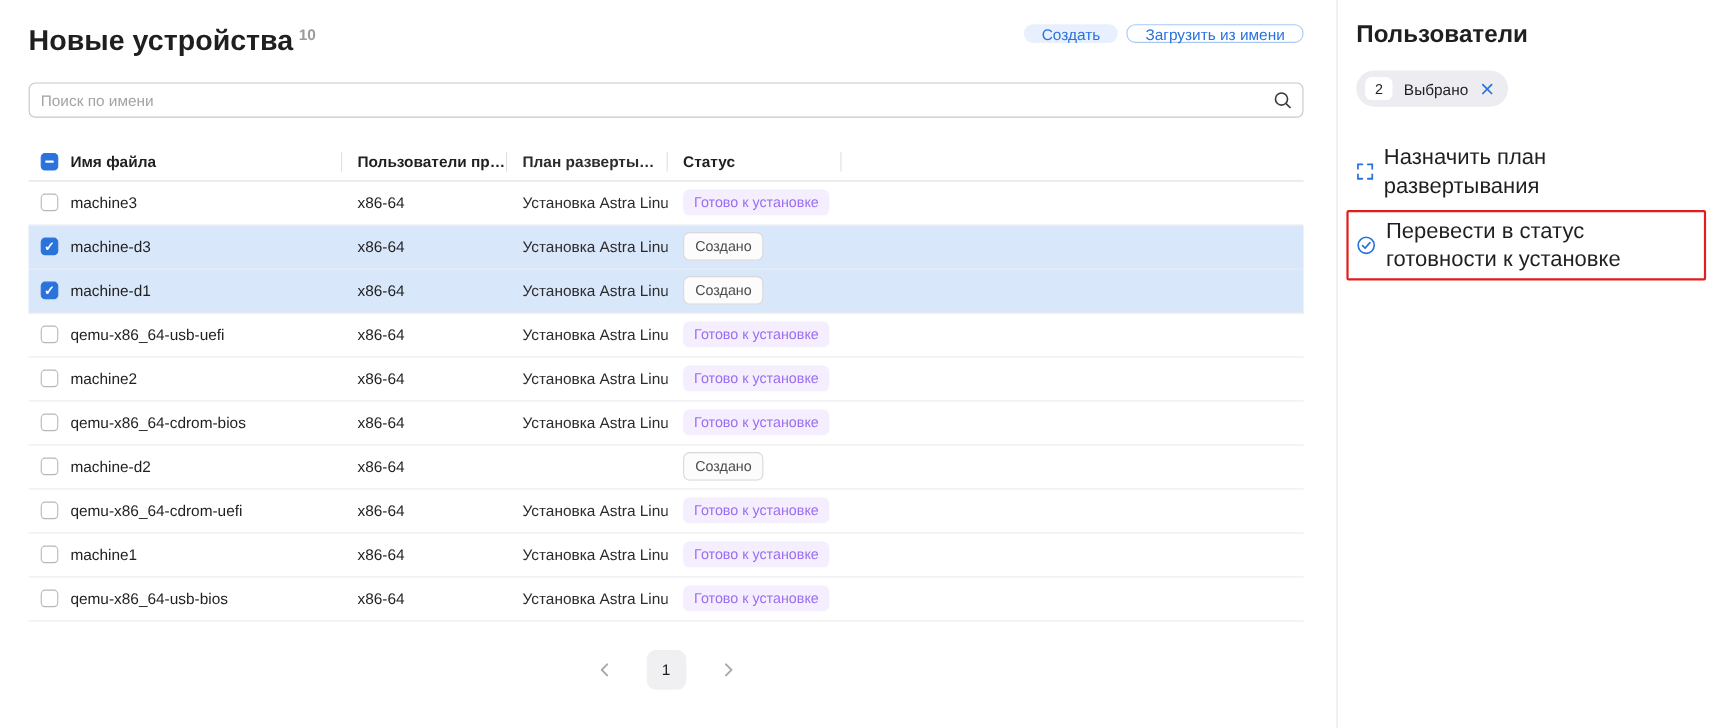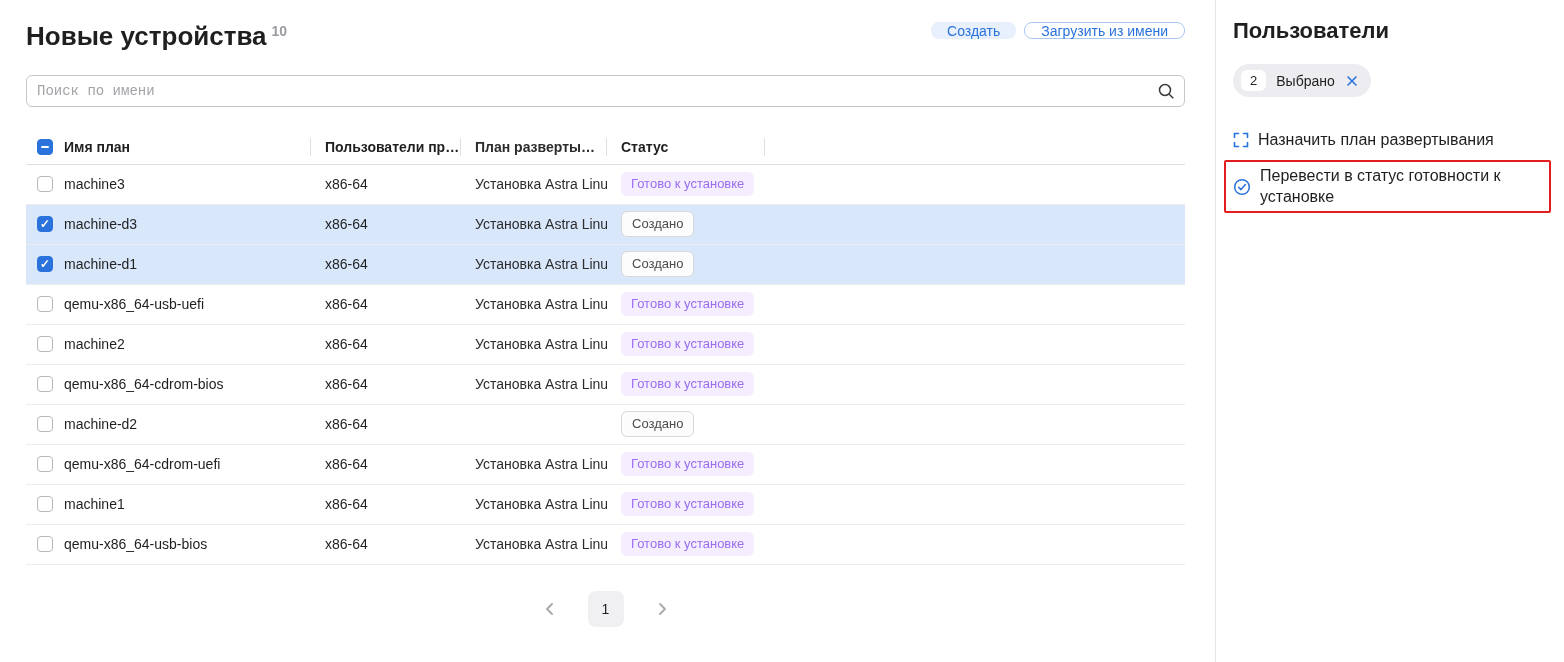--- a/index.html
+++ b/index.html
@@ -38,21 +38,21 @@
     display: inline-flex; align-items: center;
   }
   .btn-create { background: var(--accent-bg, #e7f0fc); color: var(--accent, #2a72dc); border: none; }
   .btn-upload { background: #fff; color: var(--accent, #2a72dc); border: 1px solid #a9c9f2; }
 
   
   .search-wrap { position: relative; margin-top: 24px; }
   .search-input {
     width: 100%; height: 32px;
     border: 1px solid #c7c7cb; border-radius: 6px;
-    padding: 0 38px 0 10px; font-size: 14px; font-family: Liberation Mono, monospace; color: #333;
+    padding: 0 38px 0 10px; font-size: 14px; font-family: Liberation Sans, sans-serif; color: #333;
     outline: none;
   }
   .search-input::placeholder { color: #a3a3a8; }
   .search-icon { position: absolute; right: 10px; top: 7px; cursor: pointer; }
 
   
   .table { margin-top: 24px; }
   .thead, .trow {
     display: grid;
     grid-template-columns: 38px 247px 150px 146px 158px 1fr;
@@ -130,21 +130,21 @@
   }
   .chip-count { background: #fff; border-radius: 6px; padding: 3px 9px; font-size: 13px; }
   .chip-close { display: flex; cursor: pointer; }
 
   .actions {
     margin-top: 30px; display: flex; flex-direction: column;
     gap: 6px; align-items: flex-start;
   }
   .action {
     display: flex; align-items: center; gap: 9px;
-    font-size: 16px; cursor: pointer; padding: 3px 0; line-height: 1.3;
+    font-size: 20px; cursor: pointer; padding: 3px 0; line-height: 1.3;
   }
   .action .aicon { display: flex; flex: 0 0 auto; }
   .action.highlighted {
     border: 2px solid var(--highlight-red, #e11d1d);
     border-radius: 2px;
     padding: 4px 7px; margin-left: -9px;
   }
 </style>
 </head>
 <body>
@@ -169,21 +169,21 @@
         <line x1="12.2" y1="12.2" x2="16.2" y2="16.2" stroke="#3a3a3e" stroke-width="1.5"></line>
       </svg>
     </span>
   </div>
 
   <div class="table">
     <div class="thead">
       <div class="th c-check">
         <span class="checkbox indeterminate"></span>
       </div>
-      <div class="th sep">Имя план</div>
+      <div class="th sep">Имя файла</div>
       <div class="th sep c-arch">Пользователи пр…</div>
       <div class="th sep c-plan">План разверты…</div>
       <div class="th sep c-status">Статус</div>
       <div class="th"></div>
     </div>
     <div>
   <div class="trow">
     <div class="cell c-check">
       <span class="checkbox"></span>
     </div>

